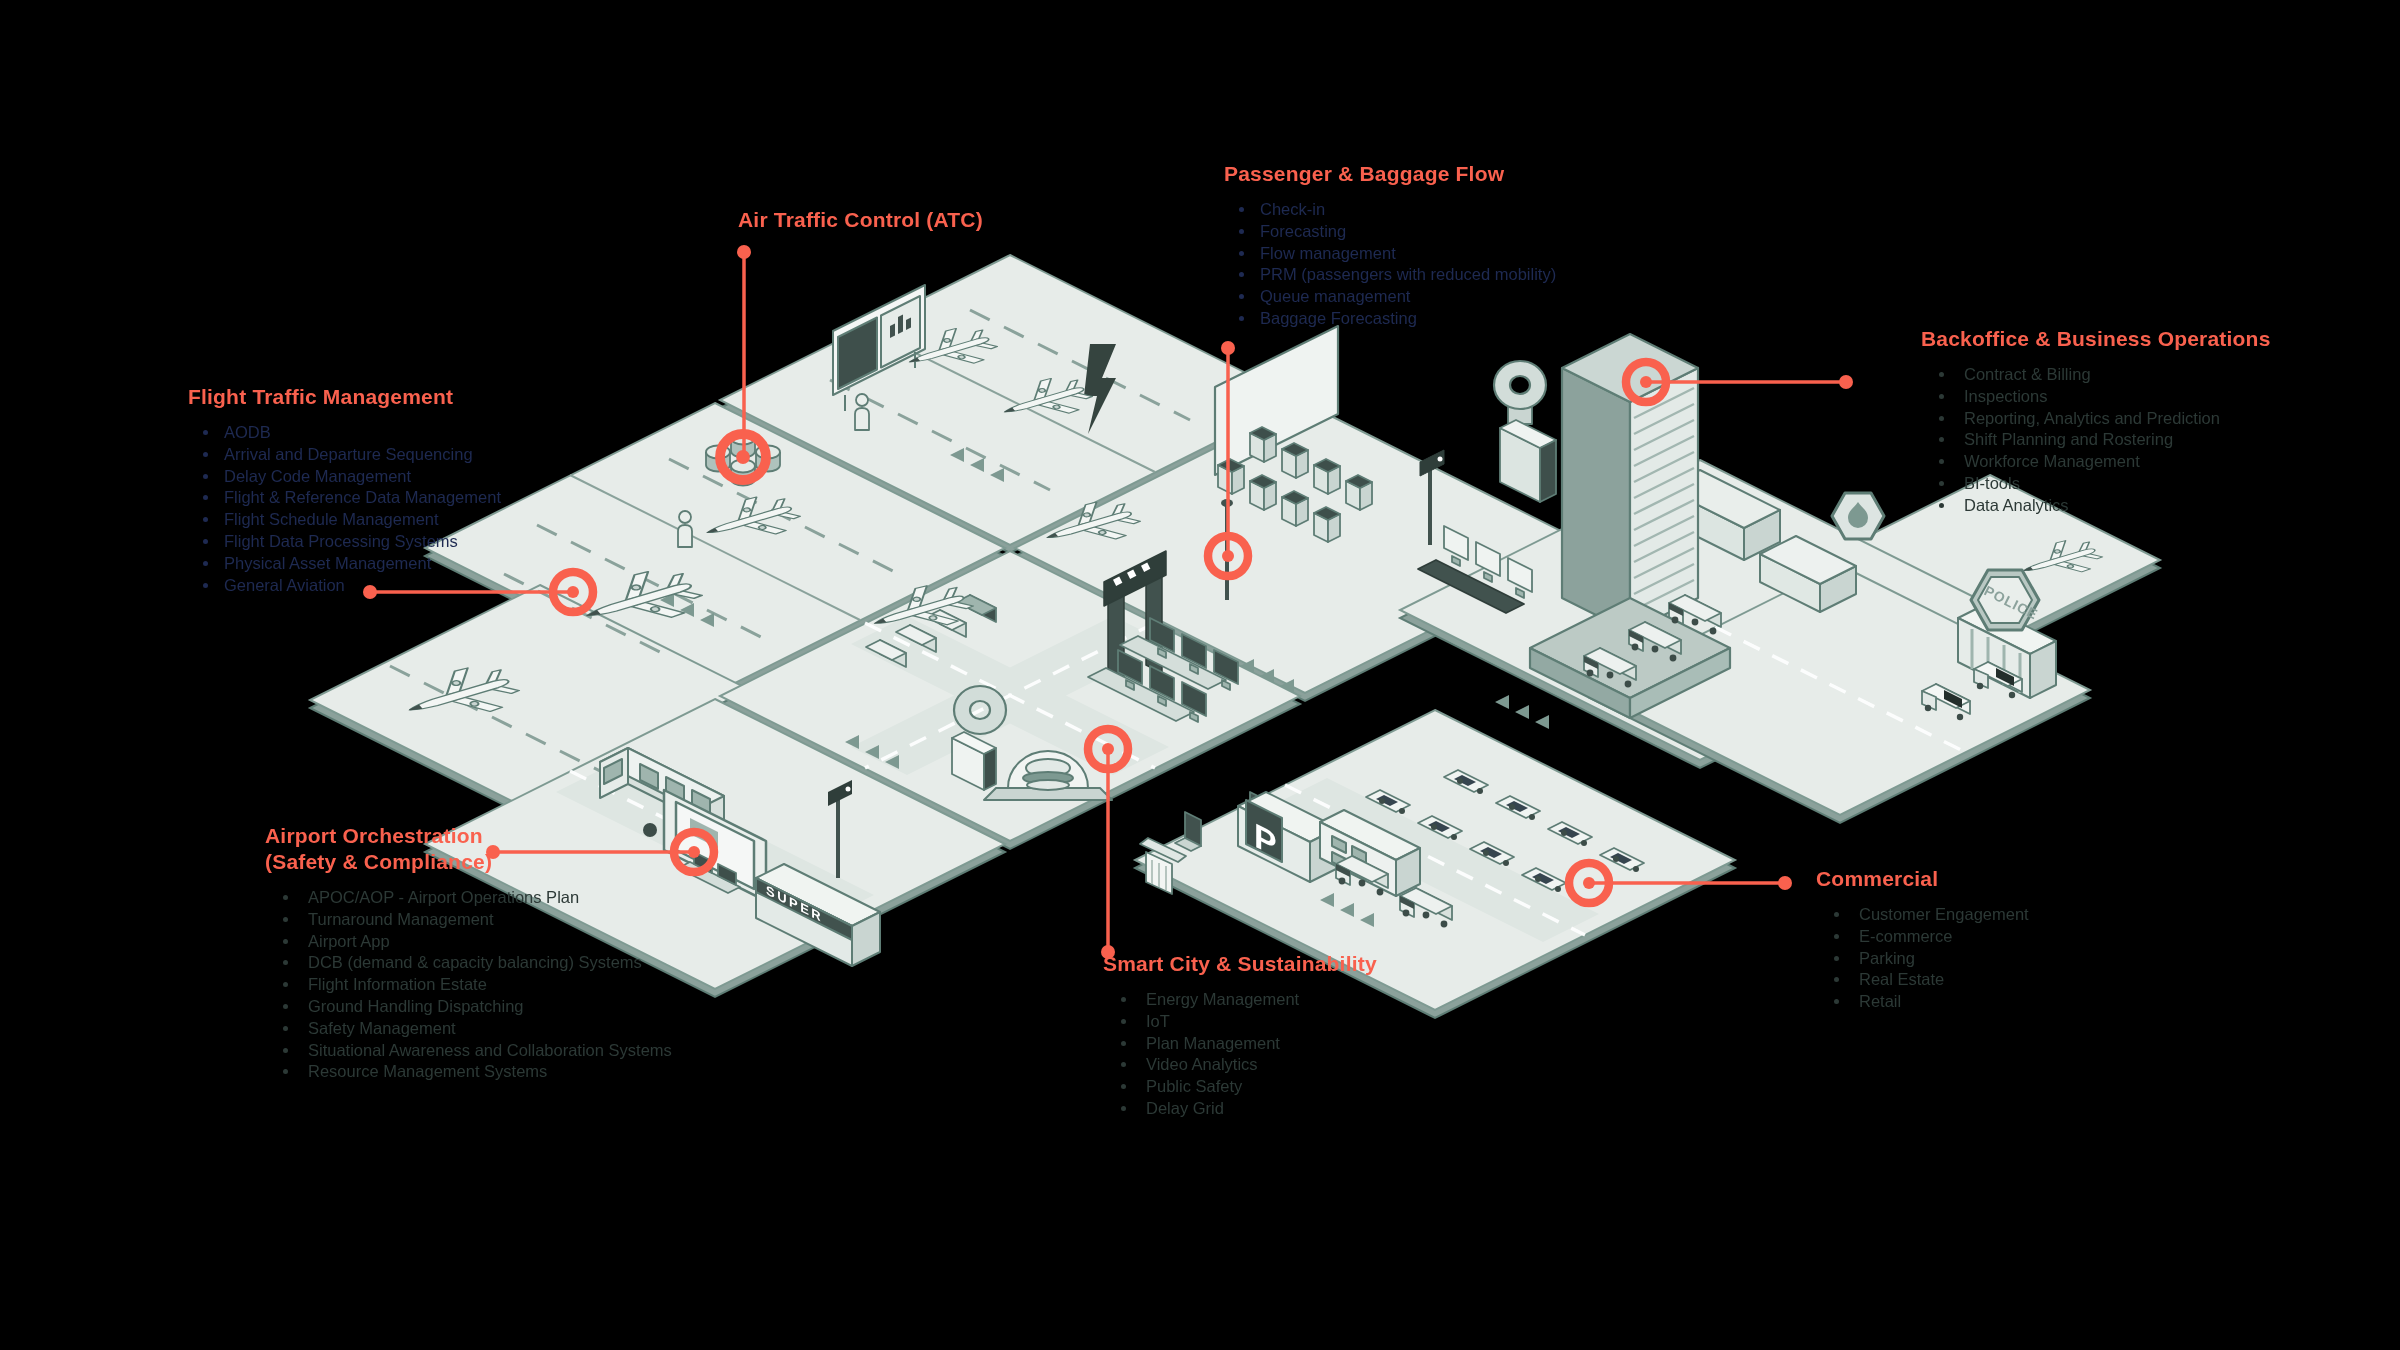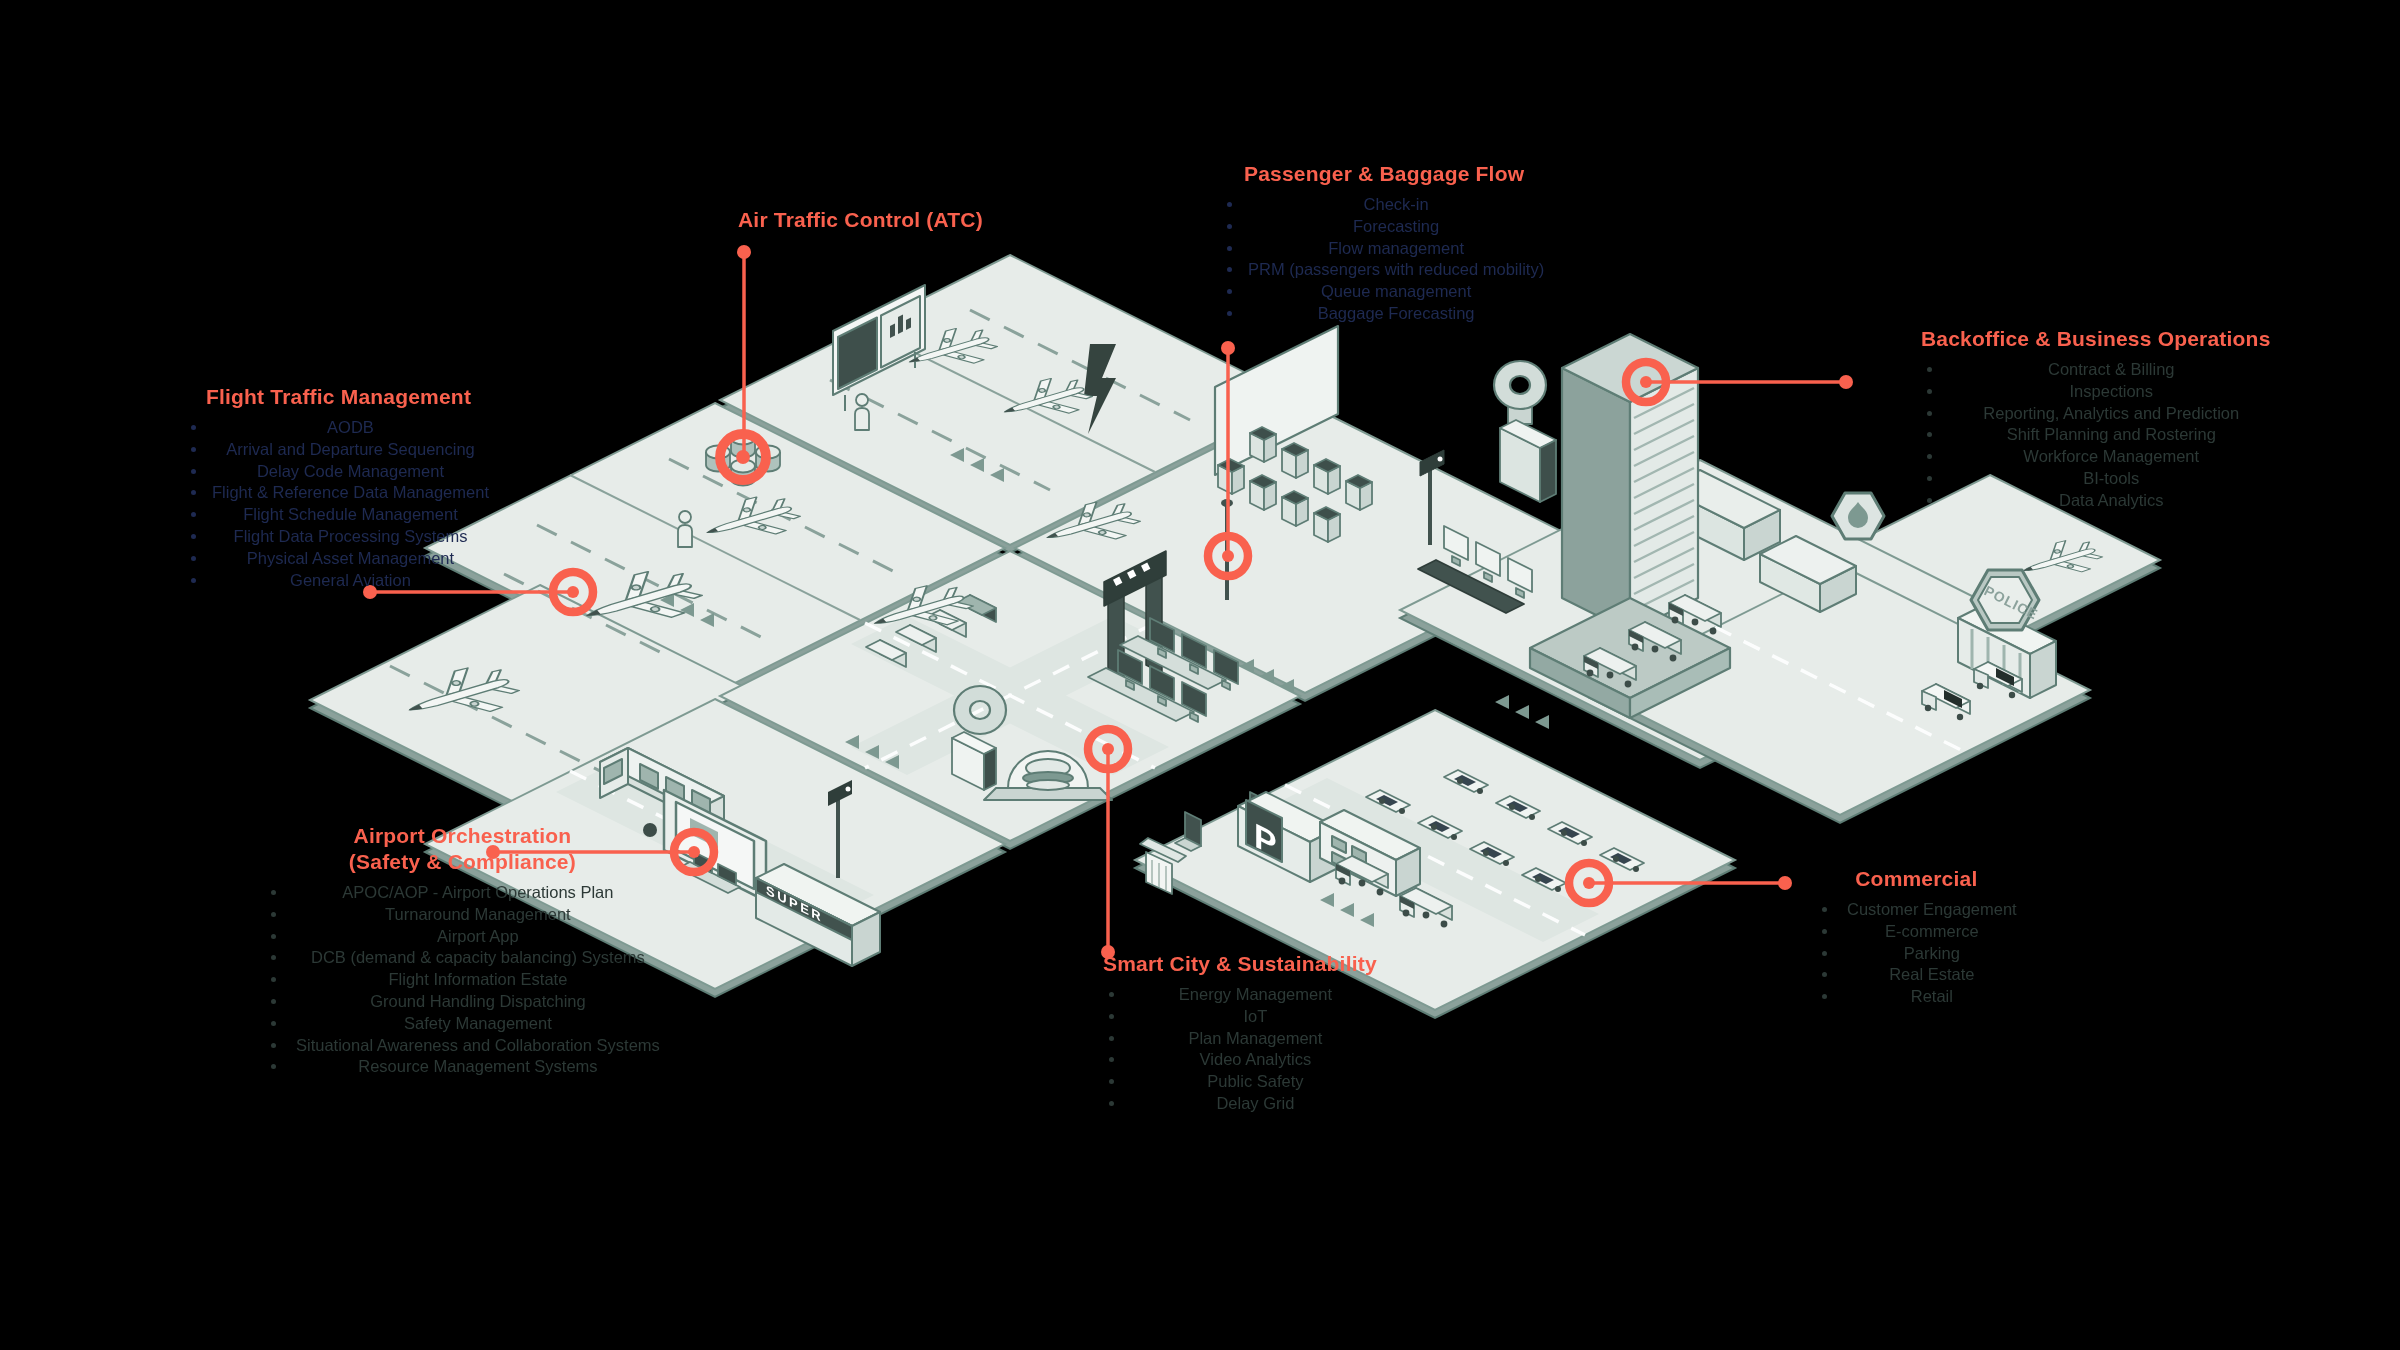--- a/index.html
+++ b/index.html
@@ -13,24 +13,24 @@
   #scene{position:absolute;left:0;top:0;}
   .tile-side{fill:#8BA19B;stroke:#5E7D75;stroke-width:2;}
   .tile-top{fill:#E7ECE9;stroke:#7E9A92;stroke-width:2;}
   .road{fill:#DEE6E2;stroke:none;}
   .dashw{stroke:#FDFEFE;stroke-width:3.5;stroke-dasharray:18 14;fill:none;opacity:.95;}
   .dashg{stroke:#8AA29B;stroke-width:3;stroke-dasharray:22 16;fill:none;}
   .lineg{stroke:#8AA29B;stroke-width:2;fill:none;}
   .red-line{stroke:var(--accent);stroke-width:3.5;fill:none;}
   .red-fill{fill:var(--accent);}
   .pin-ring{fill:none;stroke:var(--accent);stroke-width:8.5;}
-  .callout{position:absolute;text-align:center;}
+  .callout{position:absolute;}
   .callout h3{margin:0 0 7px 0;font-size:21px;line-height:26px;font-weight:700;
               color:var(--accent);white-space:pre-line;letter-spacing:.2px;}
-  .callout ul{list-style:none;margin:0;padding:0;font-size:16.5px;line-height:21.8px;
+  .callout ul{list-style:none;margin:12px;padding:0;font-size:16.5px;line-height:21.8px;
               font-weight:400;white-space:nowrap;}
   .callout li{position:relative;padding-left:24px;}
   .callout li::before{content:"";position:absolute;left:3px;top:8px;width:5px;height:5px;
               border-radius:50%;background:currentColor;}
   .indent-30 li{padding-left:31px;}
   .indent-30 li::before{left:6px;}
   .theme-navy ul{color:var(--navy);}
   .theme-slate ul{color:var(--slate);}
 </style>
 </head>

